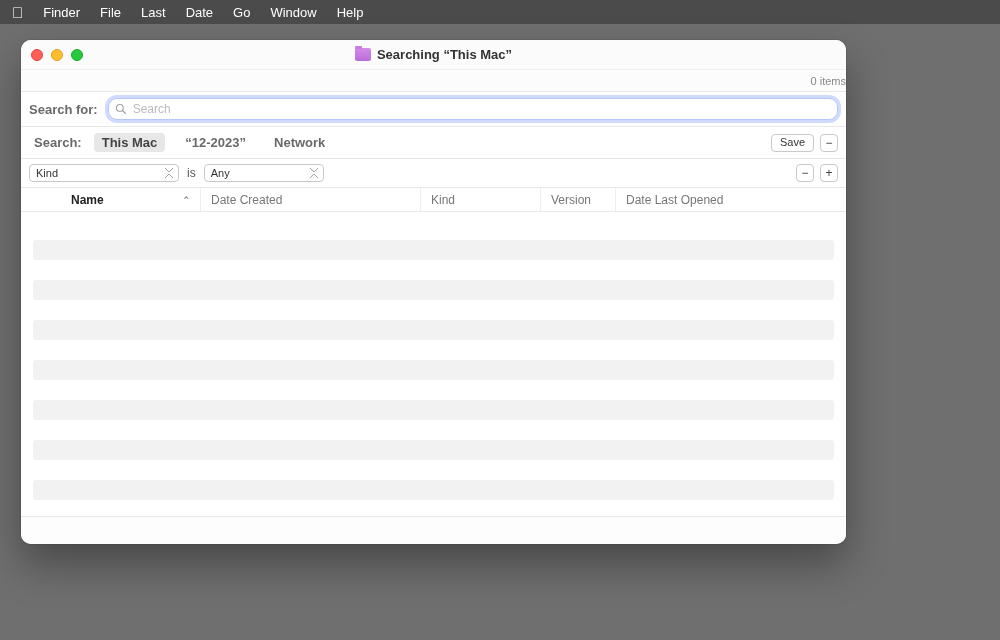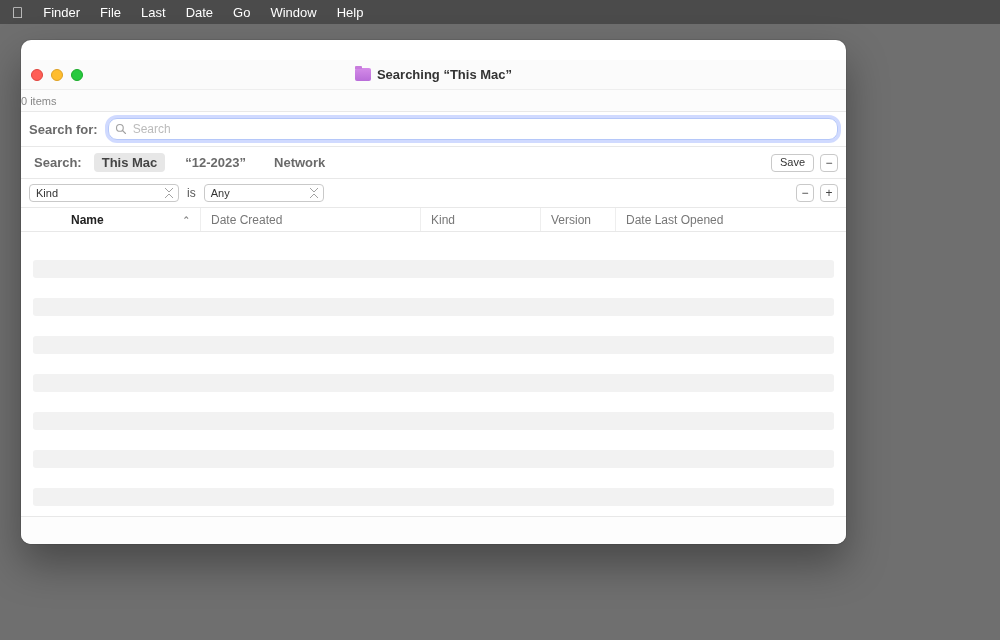--- a/index.html
+++ b/index.html
@@ -38,21 +38,20 @@
 
   
   .titlebar {
     height: 30px;
     display: flex;
     align-items: center;
     justify-content: center;
     position: relative;
     background: #fbfbfb;
     border-bottom: 1px solid #eee;
-    margin-top: 20px;
   }
   .traffic-lights {
     position: absolute;
     left: 10px;
     top: 9px;
     display: flex;
     gap: 8px;
   }
   .tl { width: 12px; height: 12px; border-radius: 50%; }
   .tl.red { background: #ff5f56; border: 0.5px solid #e0443e; }
@@ -73,21 +72,21 @@
     background: #c87cdd;
     border-radius: 1px 1px 0 0;
   }
   .title-text { font-size: 13px; font-weight: 600; color: #333; }
 
   
   .items-bar {
     height: 22px;
     display: flex;
     align-items: center;
-    justify-content: flex-start;
+    justify-content: flex-end;
     font-size: 11px;
     color: #888;
     background: #fcfcfc;
     border-bottom: 1px solid #e8e8e8;
   }
 
   
   .searchfor-row {
     display: flex;
     align-items: center;

